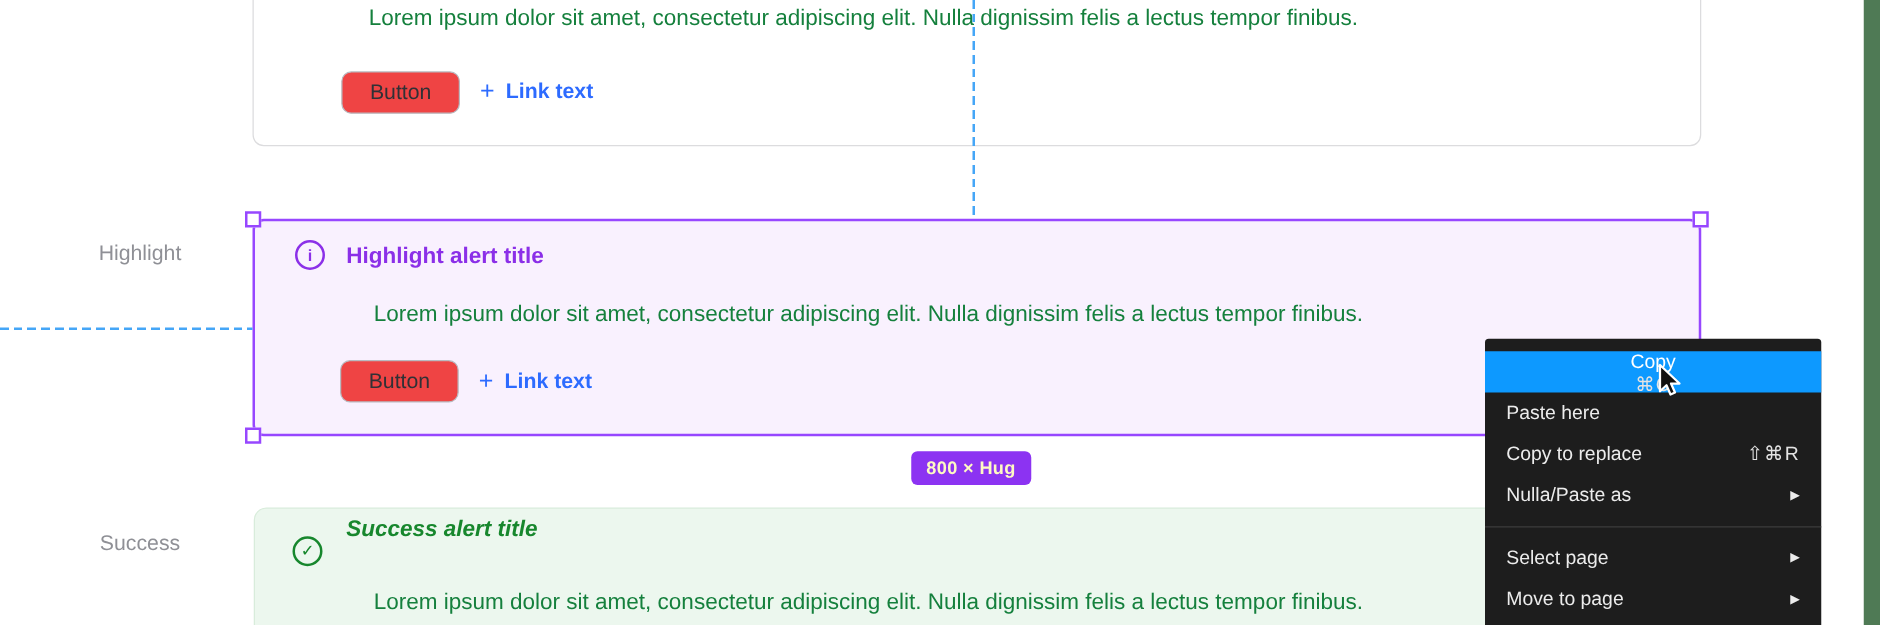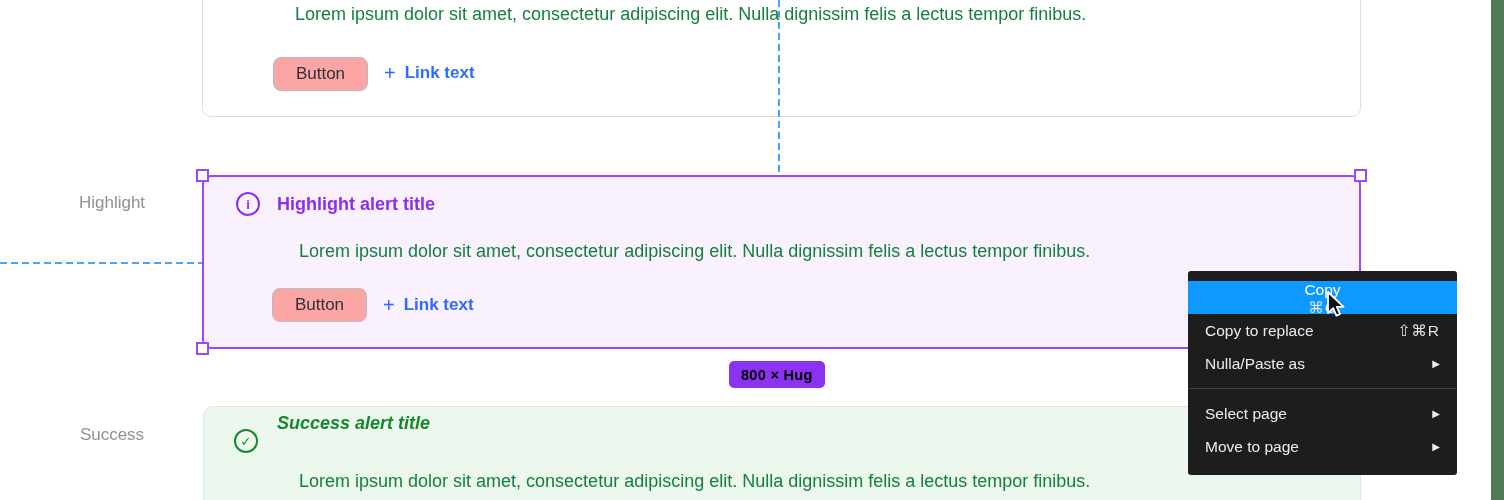--- a/index.html
+++ b/index.html
@@ -15,40 +15,40 @@
 
   
   .gutter-label { left:42px; width:140px; text-align:center; font-size:17px; color:#8f9096; z-index:2; }
 
   
   .card { border-radius:9px; z-index:1; }
   .card-neutral { left:202px; top:-62px; width:1159px; height:179px;
     background:#ffffff; border:1px solid #dcdcde; }
   .alert-body { font-size:18px; color:#15803d; line-height:24px; white-space:nowrap;margin-left:22px; }
   .alert-title { font-size:18px; font-weight:700; line-height:24px; white-space:nowrap; }
-  .btn { width:95px; height:34px; background:#fca5a5; border:1.5px solid #b9bac0; border-radius:8px;
+  .btn { width:95px; height:34px; background:#ef4444; border:1.5px solid #b9bac0; border-radius:8px;
     display:flex; align-items:center; justify-content:center;
     font-size:17px; color:#303136; cursor:default; }
   .link { display:flex; align-items:center; gap:9px; color:#2d6bff; white-space:nowrap; }
   .link .plus { font-size:20px; font-weight:500; line-height:20px; }
   .link .ltxt { font-size:17px; font-weight:600; }
   .icon-circle { width:24px; height:24px; border-radius:50%; border:2px solid;
     display:flex; align-items:center; justify-content:center; font-weight:700; }
 
   
   .sel-box { left:202px; top:175px; width:1159px; height:174px; z-index:2;
     background:#f9f1fe; border:2px solid #9747ff; }
   .handle { position:absolute; width:13px; height:13px; background:#ffffff;
     border:2px solid #9747ff; z-index:3; }
   .hl-accent { color:#8b2fe8; border-color:#8b2fe8; }
 
   
   .size-badge { left:729px; top:361px; height:27px; padding:0 12px; z-index:4;
     background:#8c33f2; border-radius:5px; display:flex; align-items:center;
-    color:#000000; font-size:14.5px; font-weight:700; letter-spacing:.3px; }
+    color:#fef9c3; font-size:14.5px; font-weight:700; letter-spacing:.3px; }
 
   
   .card-success { left:203px; top:406px; width:1158px; height:132px;
     background:#ecf7ee; border:1px solid #d8ecdb; border-radius:10px; }
   .sc-accent { color:#17872d; border-color:#17872d; }
 
   
   .menu { left:1188px; top:271px; width:269px; z-index:10;
     background:#1d1d1d; border-radius:3px; padding:10px 0 12px 0; }
   .menu-row { height:33px; display:flex; align-items:center; padding:0 17px;
@@ -104,20 +104,23 @@
   <div class="abs alert-title sc-accent" style="left:73px; top:4px;font-style:italic;">Success alert title</div>
   <div class="abs alert-body" style="left:73px; top:62px;">Lorem ipsum dolor sit amet, consectetur adipiscing elit. Nulla dignissim felis a lectus tempor finibus.</div>
 </div>
 
 <div class="abs menu">
   <div class="menu-row highlighted">
     <span class="mlabel">Copy</span>
     <span class="mshort">⌘C</span>
   </div>
   <div class="menu-row">
+    <span class="mlabel">Paste here</span>
+  </div>
+  <div class="menu-row">
     <span class="mlabel">Copy to replace</span>
     <span class="mshort">⇧⌘R</span>
   </div>
   <div class="menu-row">
     <span class="mlabel">Nulla/Paste as</span>
     <span class="marrow">▶</span>
   </div>
   <div class="menu-sep"></div>
   <div class="menu-row">
     <span class="mlabel">Select page</span>

